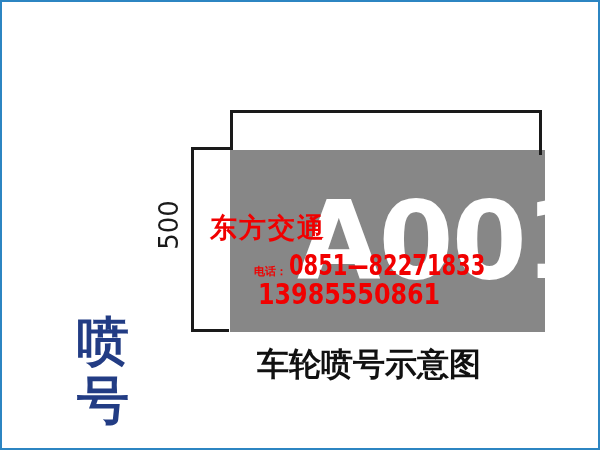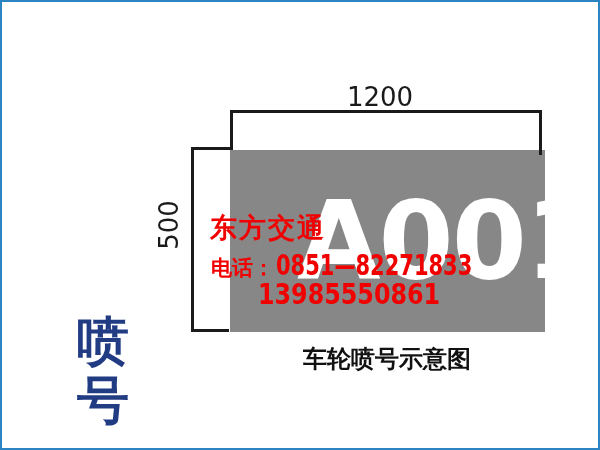--- a/index.html
+++ b/index.html
@@ -82,65 +82,64 @@
   
   .wm { position: absolute; color: #f10000; font-weight: bold; z-index: 3; white-space: nowrap; }
   .wm-company {
     left: 208px; top: 208px;
     font-size: 27px; letter-spacing: 2px;
     font-family: Liberation Serif, serif;
   }
   .wm-line2 { left: 209px; top: 247px; }
   .wm-phone-label {
     display: inline-block;
-    font-size: 21px;
+    font-size: 11px;
     vertical-align: baseline;
     letter-spacing: 0px;
+    margin-left: 43px;
   }
   .wm-phone-1 {
     display: inline-block;
     font-size: 28px;
     transform: scaleX(0.75);
     transform-origin: left center;
     margin-left: 2px;
   }
   .wm-phone-2 {
     left: 256px; top: 276px;
     font-size: 28px;
     transform: scaleX(0.85);
     transform-origin: left center;
   }
 
   
   .caption {
     position: absolute;
     left: 255px; top: 341px;
     width: 260px;
-    text-align: center;
     color: #111111;
-    font-size: 24px;
+    font-size: 32px;
     font-weight: 600;
     font-family: "DejaVu Sans", sans-serif;
     white-space: nowrap;
   }
 </style>
 </head>
 <body>
 
 <div class="canvas">
 
   <div class="vertical-title">
     <span>喷</span>
     <span>号</span>
   </div>
 
   <div class="dim dim-w-h"></div>
   <div class="dim dim-w-tl"></div>
   <div class="dim dim-w-tr"></div>
-  <div class="dim-label dim-label-width">1200</div>
 
   <div class="dim dim-h-v"></div>
   <div class="dim dim-h-tt"></div>
   <div class="dim dim-h-tb"></div>
   <div class="dim-label dim-label-height">500</div>
 
   <div class="plate"></div>
   <div class="plate-number">A001</div>
 
   <div class="wm wm-company">东方交通</div>

